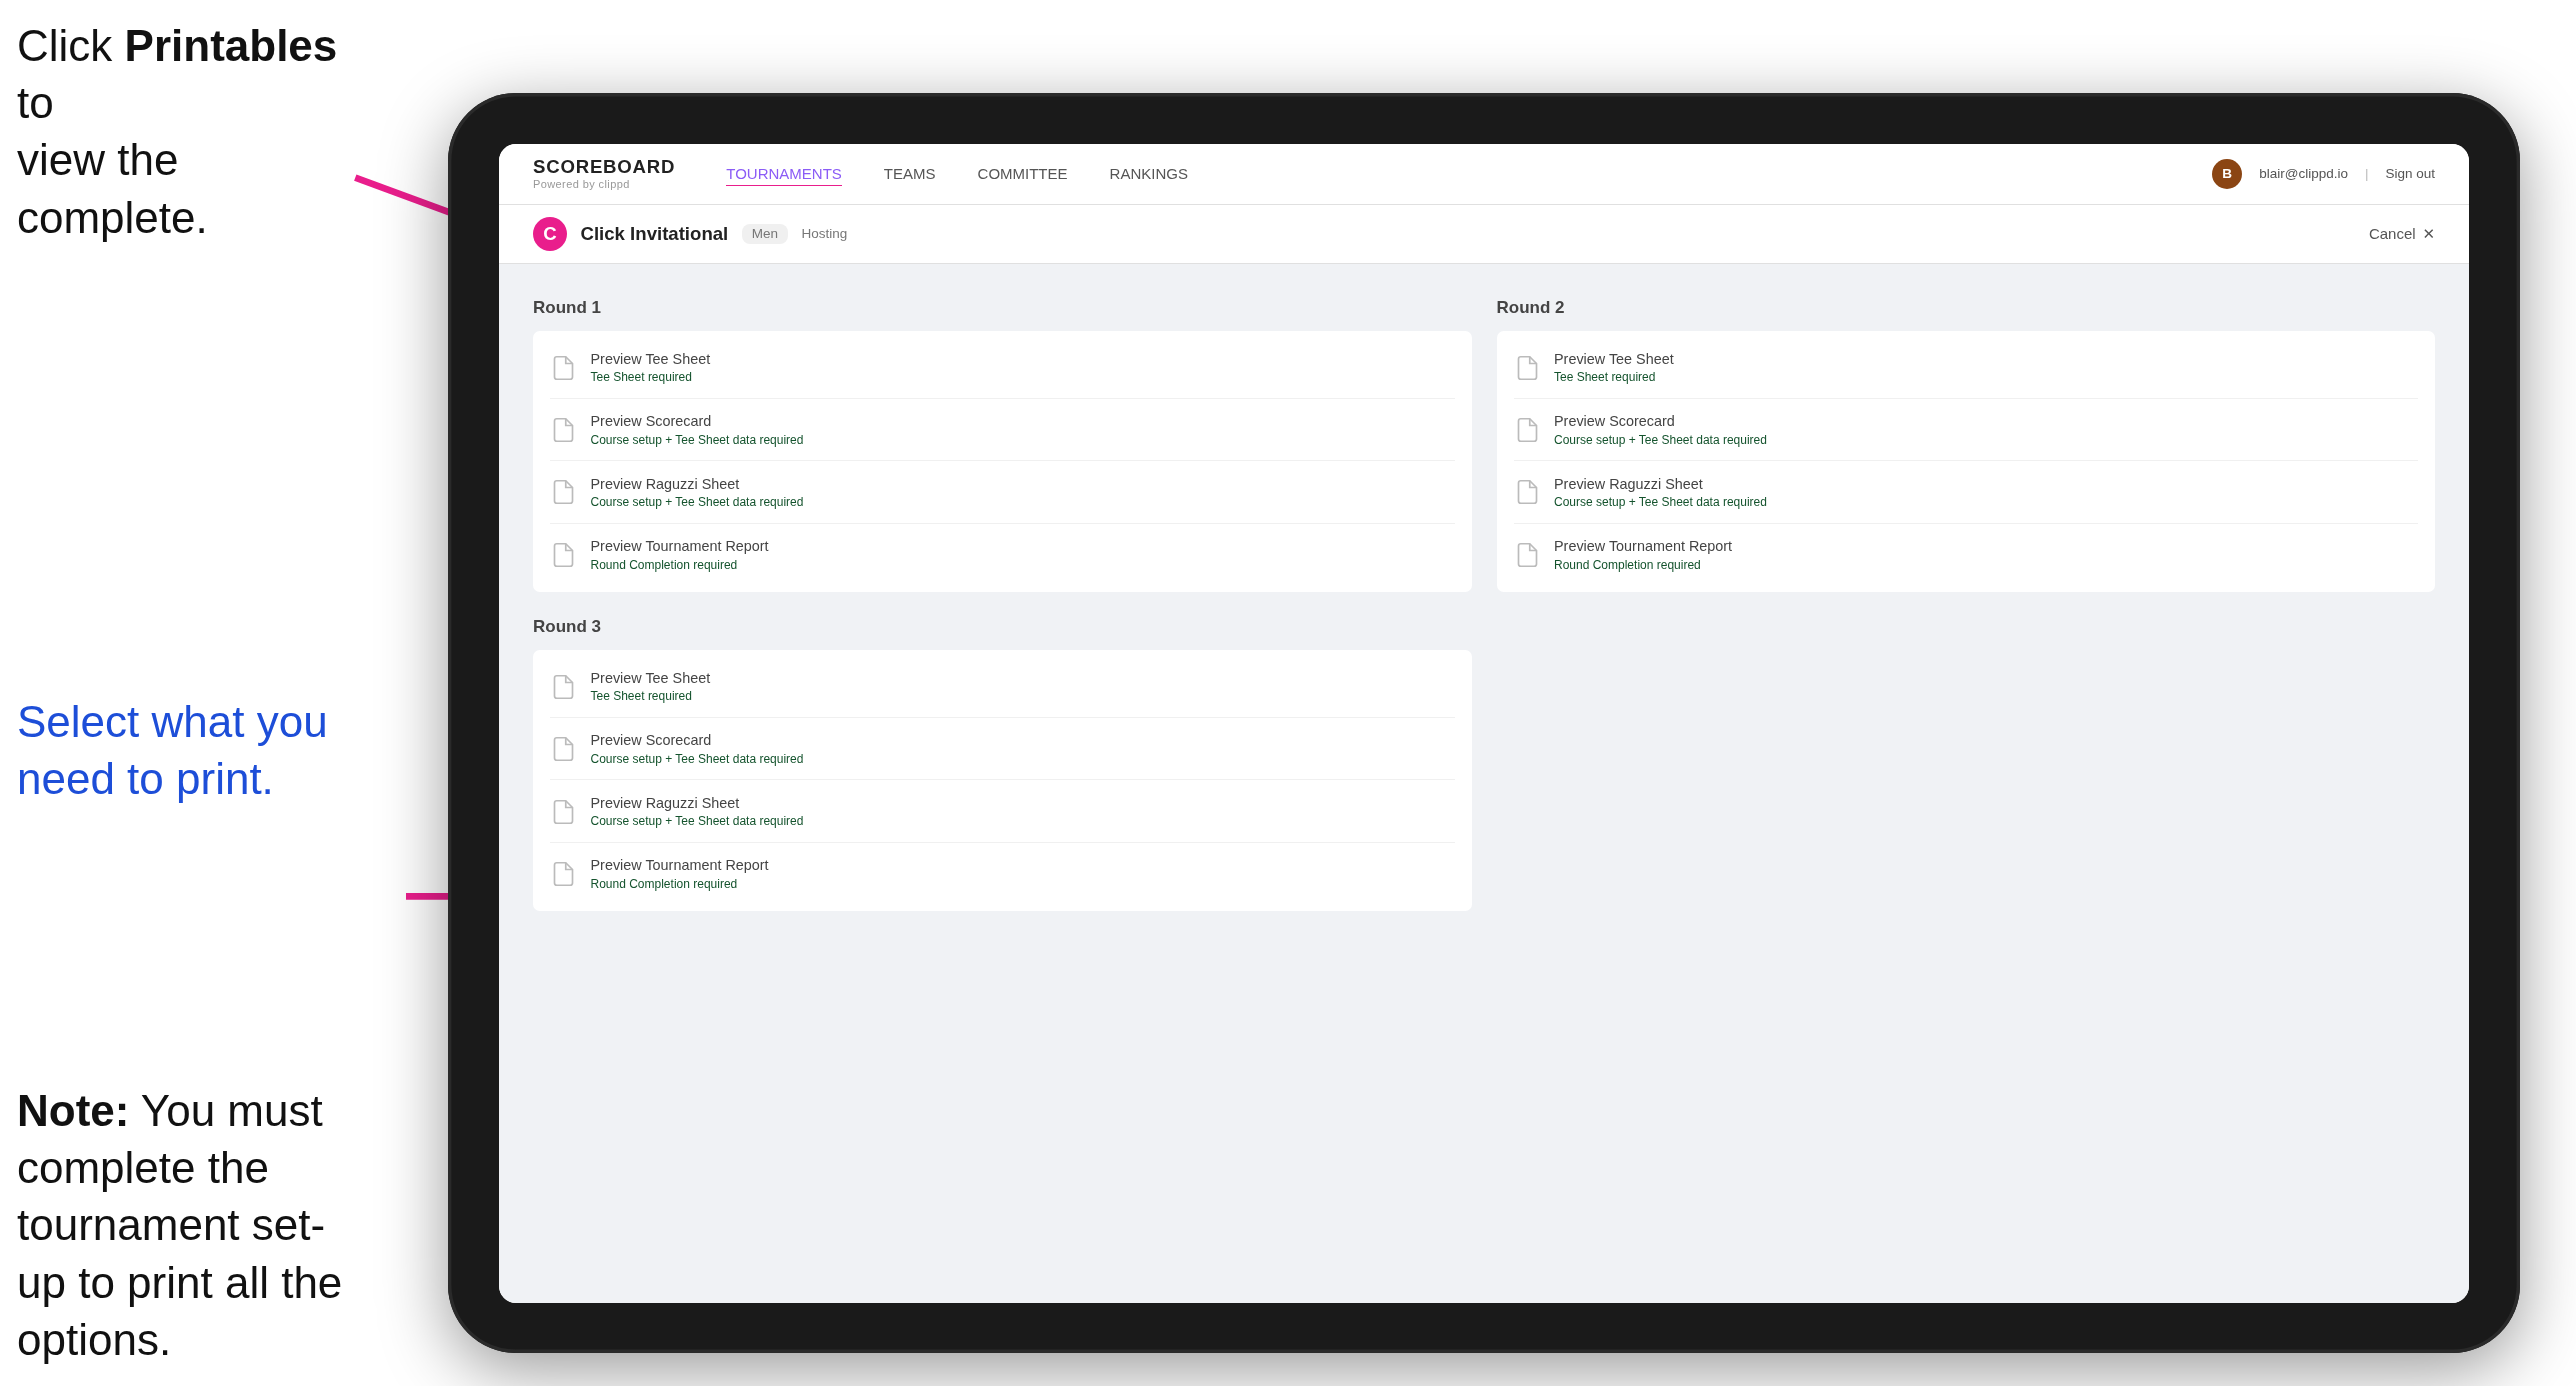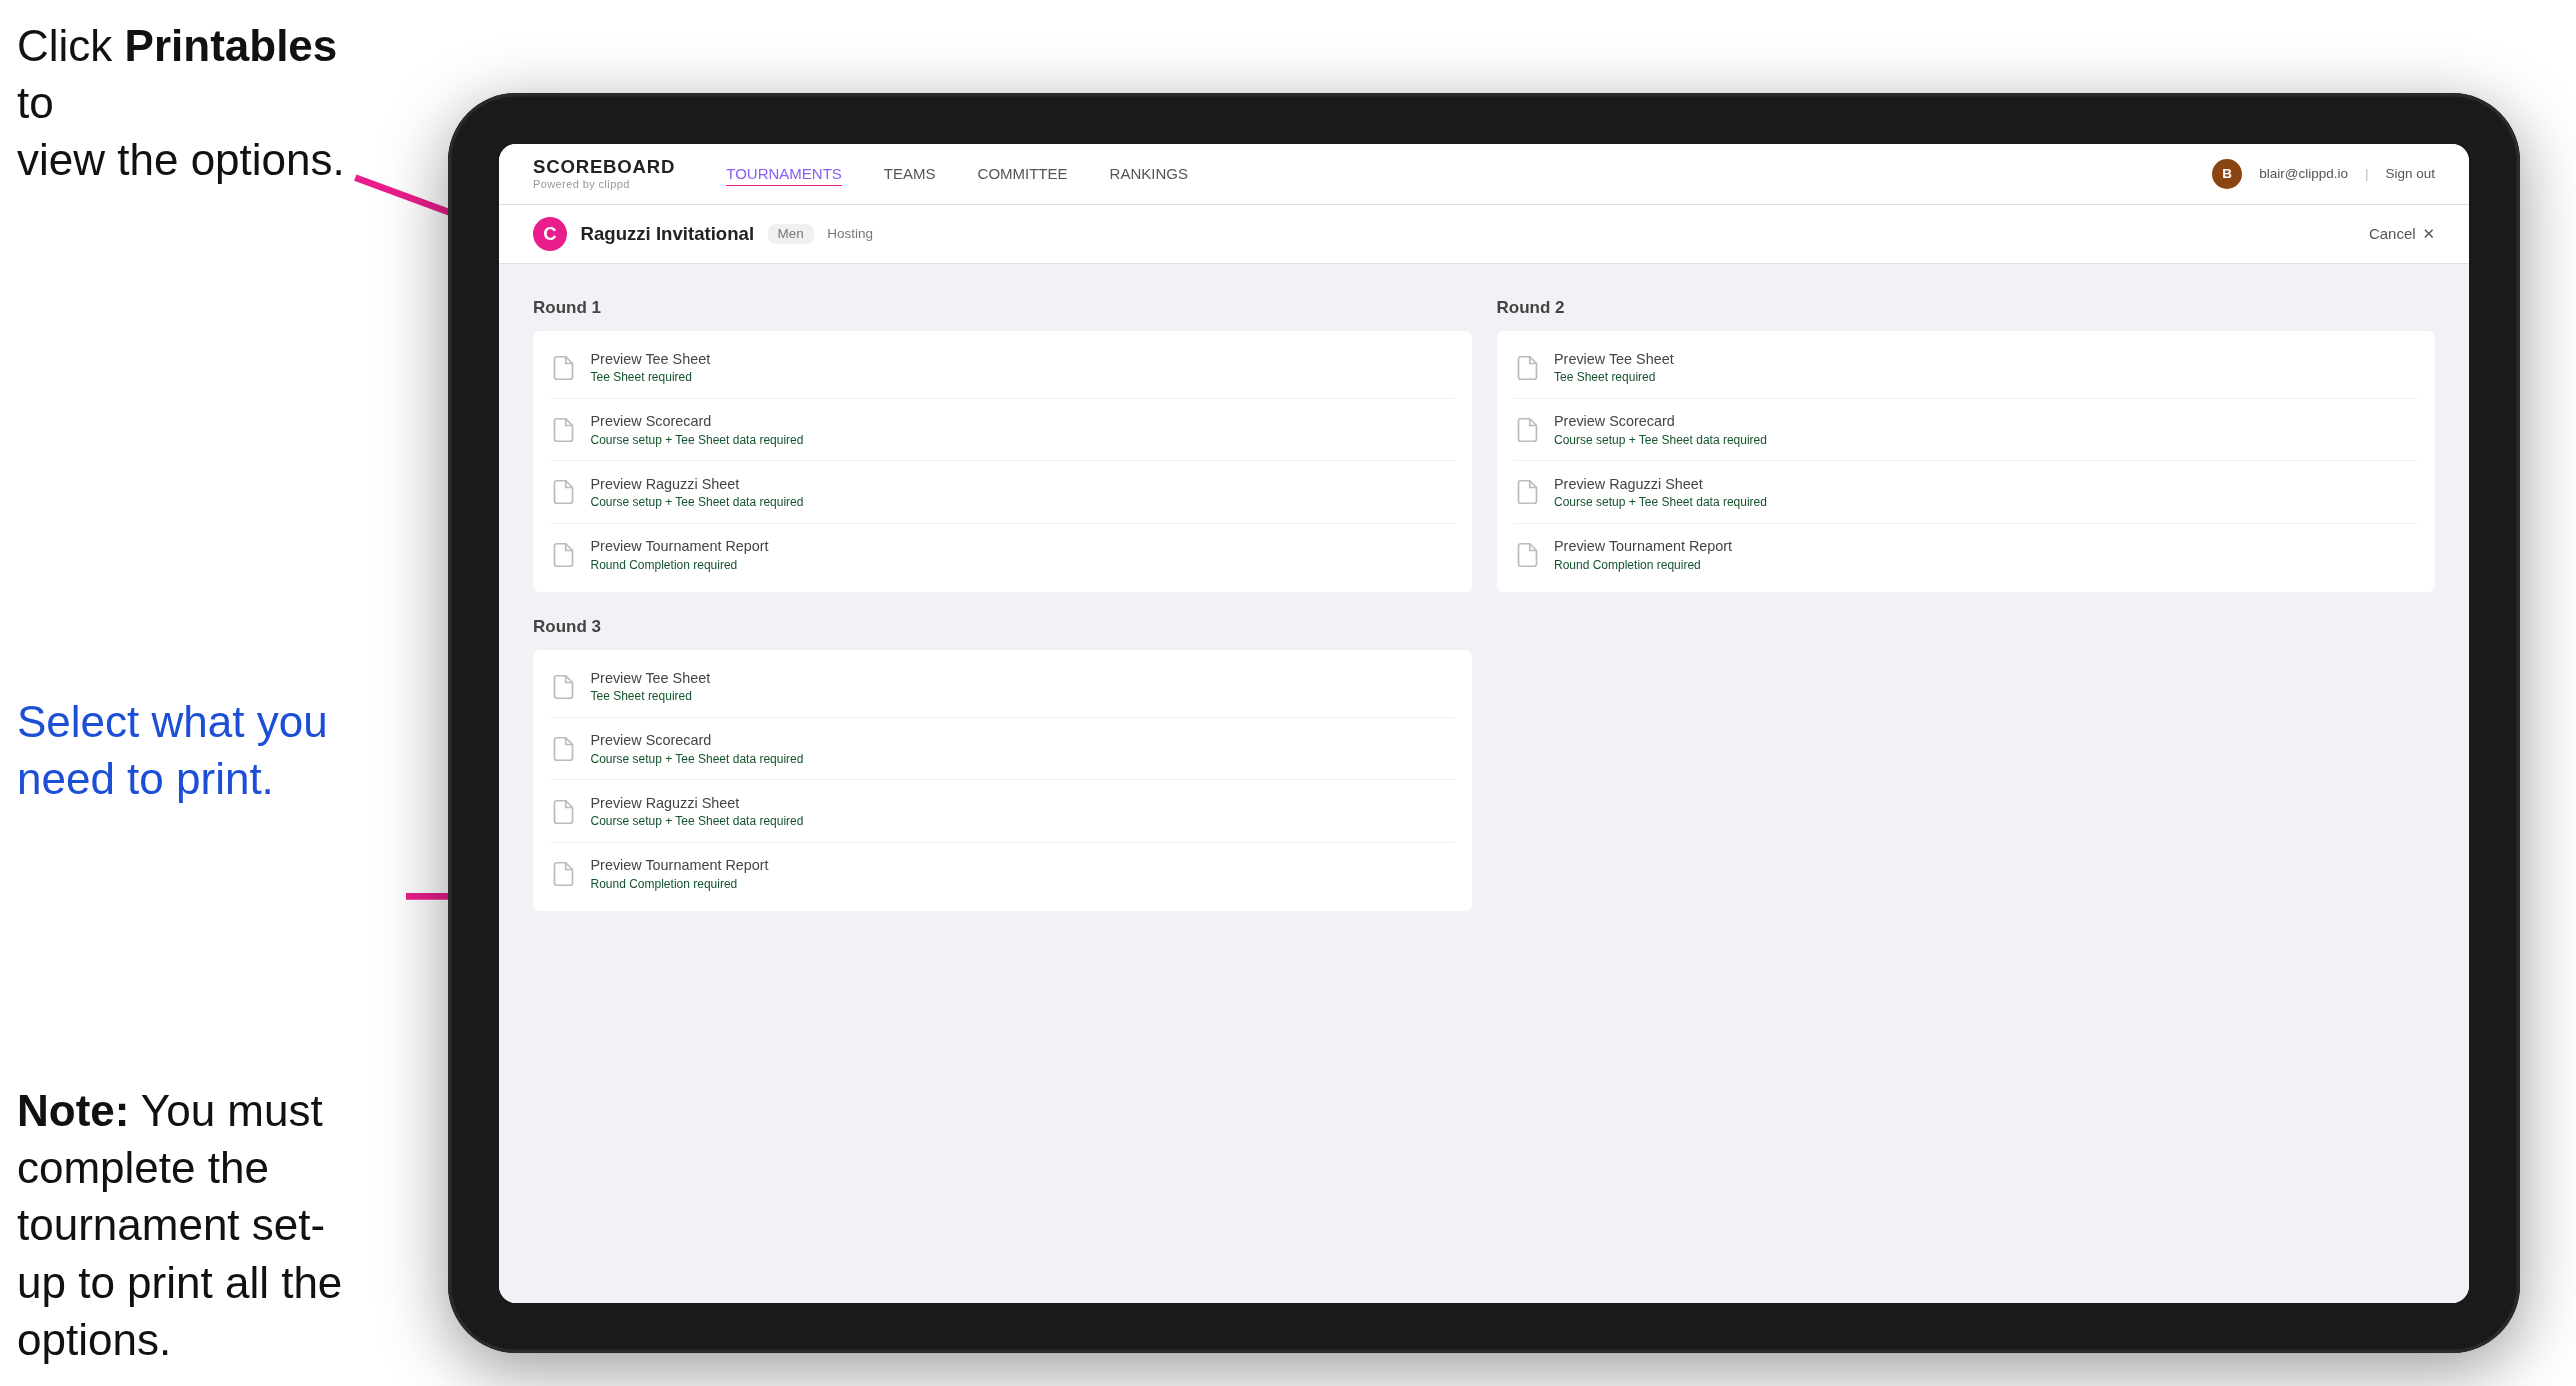--- a/index.html
+++ b/index.html
@@ -312,21 +312,21 @@
 
     .print-item-sub {
       font-size: 12px;
       color: #14532d;
     }
   </style>
 </head>
 <body>
 
 <div class="annotation-top">
-  <span>Click </span><strong>Printables</strong><span> to</span><br><span>view the options.</span>
+  <span>Click </span><strong>Printables</strong><span> to</span><br><span>view the complete.</span>
 </div>
 
 <div class="annotation-middle">
   <span>Select what you need to print.</span>
 </div>
 
 <div class="annotation-bottom">
   <strong>Note:</strong><span> You must complete the tournament set-up to print all the options.</span>
 </div>
 
@@ -357,21 +357,21 @@
         <div class="user-avatar">B</div>
         <span class="user-email">blair@clippd.io</span>
         <span style="color:#bbb">|</span>
         <span class="sign-out">Sign out</span>
       </div>
     </div>
 
     <div class="tournament-header">
       <div class="tournament-left">
         <div class="tournament-logo">C</div>
-        <span class="tournament-name">Raguzzi Invitational</span>
+        <span class="tournament-name">Click Invitational</span>
         <span class="tournament-tag">Men</span>
         <span class="tournament-status">Hosting</span>
       </div>
       <div class="cancel-btn">
         <span>Cancel</span>
         <span>✕</span>
       </div>
     </div>
 
 

